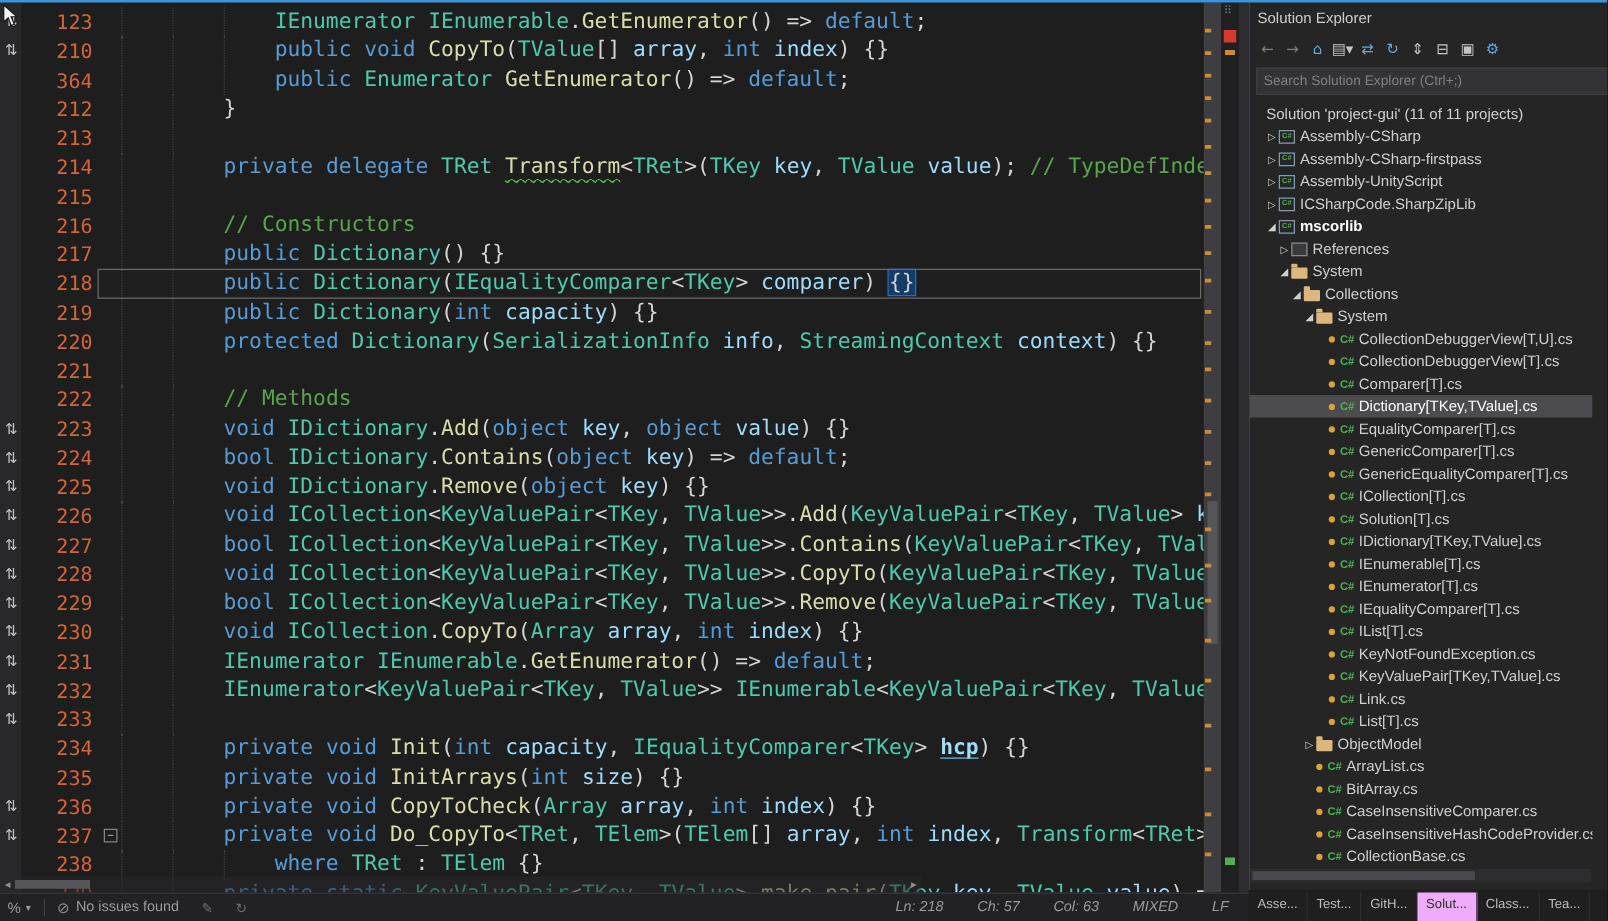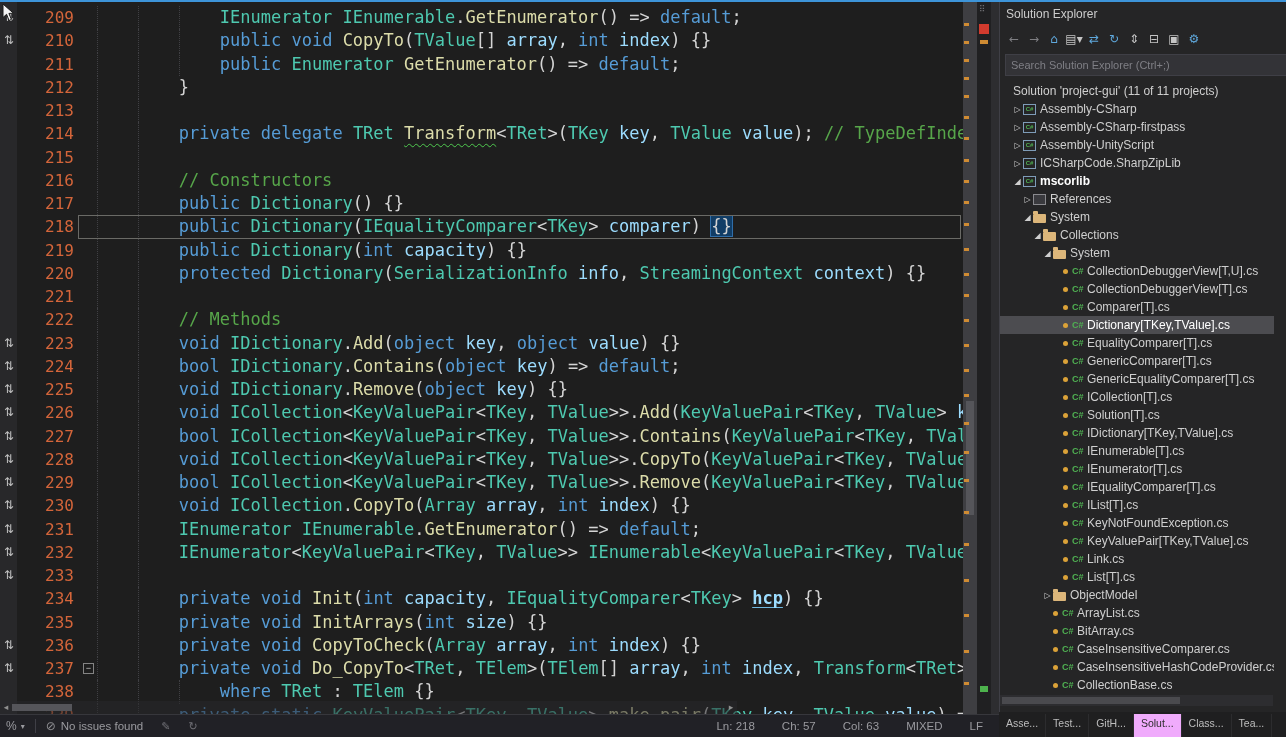--- a/index.html
+++ b/index.html
@@ -99,54 +99,54 @@
   
   #status-bar { position:absolute; left:0; top:714px; width:999px; height:23px; background:#212126;
                 border-top:1px solid #37373c; display:flex; align-items:center; padding:0 16px 0 6px;
                 color:#9a9a9f; font-size:11.5px; }
   #zoom-pct { font-size:12px; }
   #zoom-chev { font-size:8px; margin-left:4px; font-family:"DejaVu Sans", sans-serif; }
   .vsep { width:1px; height:14px; background:#3f3f46; margin:0 10px; }
   #no-issues-icon { font-family:"DejaVu Sans", sans-serif; font-size:12px; color:#8f8f93; margin-right:5px; }
   .sxi { font-family:"DejaVu Sans", sans-serif; font-size:11px; color:#6f6f75; margin-left:18px; }
   #status-right { margin-left:auto; display:flex; }
-  #status-right span { margin-left:27px; }
+  #status-right span { margin-left:27px;font-style:italic; }
 </style>
 </head>
 <body>
 
 <div id="app">
   <div id="top-accent"></div>
 
   <svg id="cursor" width="13" height="19" viewBox="0 0 13 19">
     <path d="M1 1 L1 14.5 L4.6 11.3 L7 17.5 L9.4 16.4 L6.9 10.4 L11.4 10.2 Z" fill="#f5f5f5" stroke="#1a1a1a" stroke-width="1"></path>
   </svg>
 
   <div id="editor">
     <div id="glyph-margin-bg"></div>
     <div id="code-lines">
         <div class="code-line">
           <span class="glyph">⇅</span>
-          <span class="lnum">209</span>
+          <span class="lnum">123</span>
           <span class="guide" style="left: 97px;"></span>
           <span class="guide" style="left: 137.92px;"></span>
           <span class="guide" style="left: 178.84px;"></span>
           <span class="ltext" style="left: 219.76px;"><span class="tk-t">IEnumerator</span><span class="tk-p"> </span><span class="tk-t">IEnumerable</span><span class="tk-p">.</span><span class="tk-m">GetEnumerator</span><span class="tk-p">() =&gt; </span><span class="tk-k">default</span><span class="tk-p">;</span></span>
         </div>
         <div class="code-line">
           <span class="glyph">⇅</span>
           <span class="lnum">210</span>
           <span class="guide" style="left: 97px;"></span>
           <span class="guide" style="left: 137.92px;"></span>
           <span class="guide" style="left: 178.84px;"></span>
           <span class="ltext" style="left: 219.76px;"><span class="tk-k">public</span><span class="tk-p"> </span><span class="tk-k">void</span><span class="tk-p"> </span><span class="tk-m">CopyTo</span><span class="tk-p">(</span><span class="tk-t">TValue</span><span class="tk-p">[] </span><span class="tk-v">array</span><span class="tk-p">, </span><span class="tk-k">int</span><span class="tk-p"> </span><span class="tk-v">index</span><span class="tk-p">) {}</span></span>
         </div>
         <div class="code-line">
           <span class="glyph"></span>
-          <span class="lnum">211</span>
+          <span class="lnum">364</span>
           <span class="guide" style="left: 97px;"></span>
           <span class="guide" style="left: 137.92px;"></span>
           <span class="guide" style="left: 178.84px;"></span>
           <span class="ltext" style="left: 219.76px;"><span class="tk-k">public</span><span class="tk-p"> </span><span class="tk-t">Enumerator</span><span class="tk-p"> </span><span class="tk-m">GetEnumerator</span><span class="tk-p">() =&gt; </span><span class="tk-k">default</span><span class="tk-p">;</span></span>
         </div>
         <div class="code-line">
           <span class="glyph"></span>
           <span class="lnum">212</span>
           <span class="guide" style="left: 97px;"></span>
           <span class="guide" style="left: 137.92px;"></span>

